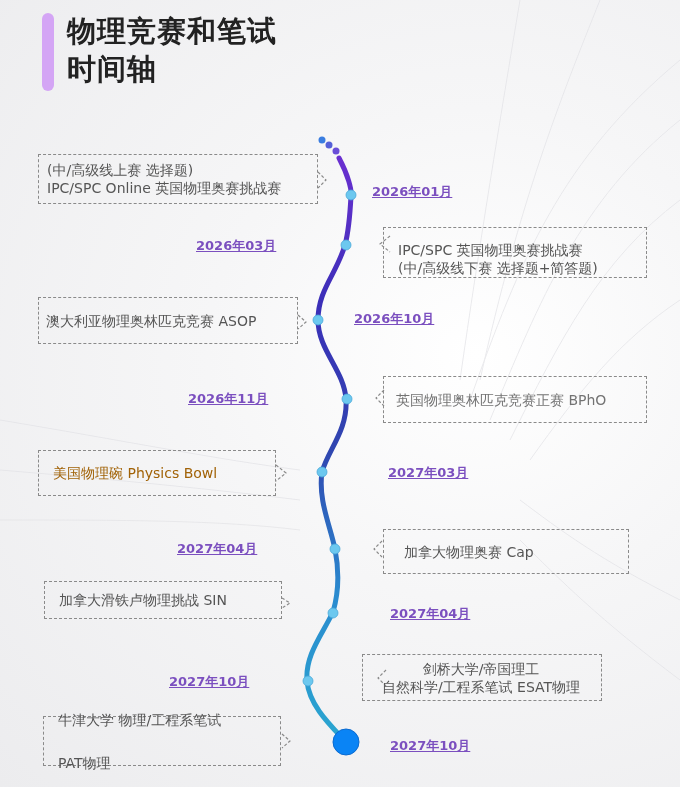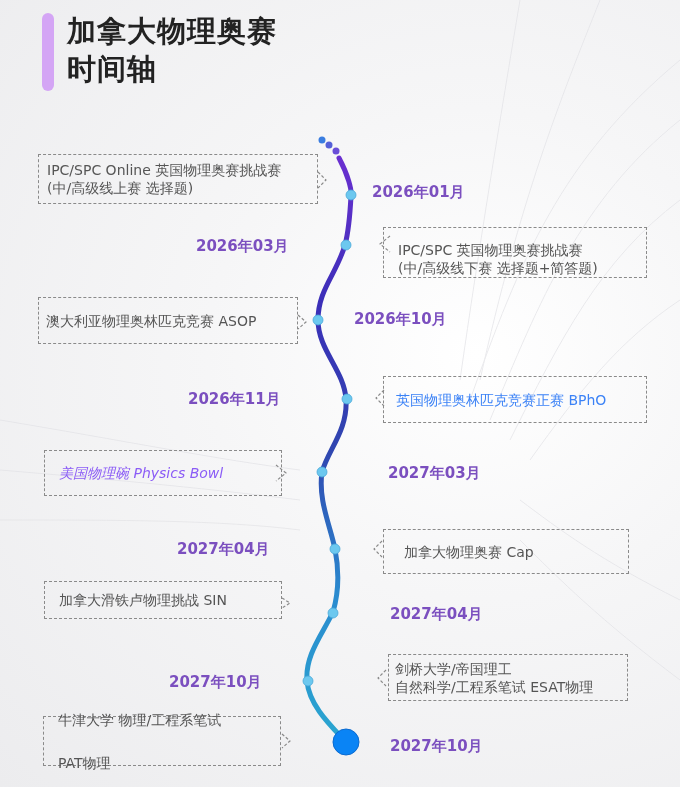--- a/index.html
+++ b/index.html
@@ -21,21 +21,21 @@
     .title span { display: block; }
     .timeline-svg { position: absolute; left: 0; top: 0; width: 680px; height: 787px; }
     .card {
       position: absolute; border: 1.5px dashed #8a8a8a; box-sizing: border-box;
       color: #555555; font-size: 14px; line-height: 18px;
       padding: 0 8px; display: flex; flex-direction: column; justify-content: center;
       background: transparent;
     }
     .card .line { display: block; white-space: nowrap; }
     .date {
-      position: absolute; font-size: 15px; font-weight: bold; white-space: nowrap;
+      position: absolute; font-size: 13px; font-weight: bold; white-space: nowrap; text-decoration: underline;
     }
   </style>
 </head>
 <body>
 
 <svg class="bg-lines" viewBox="0 0 680 787">
   <g stroke="#e2e2e6" stroke-width="1" fill="none" opacity="0.7">
     <path d="M680 60 C560 160 520 260 470 400"></path>
     <path d="M680 120 C580 200 540 300 490 420"></path>
     <path d="M680 200 C600 260 560 340 510 440"></path>
@@ -45,21 +45,21 @@
     <path d="M0 520 C120 520 220 520 300 530"></path>
     <path d="M680 600 C600 560 560 530 520 500"></path>
     <path d="M680 680 C600 620 560 580 520 540"></path>
     <path d="M600 0 C560 100 520 200 480 380"></path>
     <path d="M520 0 C500 120 480 240 460 380"></path>
   </g>
 </svg>
 
 <div class="title-bar" id="titleBar" style="background: rgb(212, 165, 245);"></div>
 <h1 class="title">
-  <span>加拿大物理奥赛</span>
+  <span>物理竞赛和笔试</span>
   <span>时间轴</span>
 </h1>
 
 <svg class="timeline-svg" viewBox="0 0 680 787">
   <defs>
     <linearGradient id="lineGrad" x1="0" y1="0" x2="0" y2="1">
       <stop offset="0%" stop-color="#6a2fd0"></stop>
       <stop offset="25%" stop-color="#3b2fb8"></stop>
       <stop offset="50%" stop-color="#3046b0"></stop>
       <stop offset="75%" stop-color="#2a8bcf"></stop>
@@ -98,57 +98,57 @@
     <path d="M384 390 L376 398 L384 406"></path>
     <path d="M276 465 L286 473 L276 481"></path>
     <path d="M382 541 L374 549 L382 557"></path>
     <path d="M282 598 L290 603 L282 608"></path>
     <path d="M386 670 L378 678 L386 686"></path>
     <path d="M282 734 L290 741 L282 748"></path>
   </g>
 </svg>
 
 <div class="card" style="left: 38px; top: 154px; width: 280px; height: 50px; border-color: rgb(138, 138, 138); color: rgb(85, 85, 85);">
+  <span class="line">(中/高级线上赛 选择题)</span>
   <span class="line">IPC/SPC Online 英国物理奥赛挑战赛</span>
-  <span class="line">(中/高级线上赛 选择题)</span>
 </div>
 <div class="date" style="left: 372px; top: 183px; color: rgb(123, 79, 191);">2026年01月</div>
 
 <div class="card" style="left: 383px; top: 227px; width: 264px; height: 51px; padding-left: 14px; border-color: rgb(138, 138, 138); color: rgb(85, 85, 85); justify-content: flex-end;">
   <span class="line">IPC/SPC 英国物理奥赛挑战赛</span>
   <span class="line">(中/高级线下赛 选择题+简答题)</span>
 </div>
 <div class="date" style="left: 196px; top: 237px; color: rgb(123, 79, 191);">2026年03月</div>
 
 <div class="card" style="left: 38px; top: 297px; width: 260px; height: 47px; padding-left: 7px; border-color: rgb(138, 138, 138); color: rgb(85, 85, 85);">
   <span class="line">澳大利亚物理奥林匹克竞赛 ASOP</span>
 </div>
 <div class="date" style="left: 354px; top: 310px; color: rgb(123, 79, 191); text-align: right;">2026年10月</div>
 
-<div class="card" style="left: 383px; top: 376px; width: 264px; height: 47px; padding-left: 12px; border-color: rgb(138, 138, 138); color: #3b82f6;">
+<div class="card" style="left: 383px; top: 376px; width: 264px; height: 47px; padding-left: 12px; border-color: rgb(138, 138, 138); color: #737373;">
   <span class="line">英国物理奥林匹克竞赛正赛 BPhO</span>
 </div>
 <div class="date" style="left: 188px; top: 390px; color: rgb(123, 79, 191);">2026年11月</div>
 
-<div class="card" style="left: 44px; top: 450px; width: 238px; height: 46px; padding-left: 14px; border-color: rgb(138, 138, 138); color: #8b5cf6; font-style: italic;">
+<div class="card" style="left: 38px; top: 450px; width: 238px; height: 46px; padding-left: 14px; border-color: rgb(138, 138, 138); color: #a16207;">
   <span class="line">美国物理碗 Physics Bowl</span>
 </div>
 <div class="date" style="left: 388px; top: 464px; color: rgb(123, 79, 191);">2027年03月</div>
 
 <div class="card" style="left: 383px; top: 529px; width: 246px; height: 45px; padding-left: 20px; border-color: rgb(138, 138, 138); color: rgb(85, 85, 85);">
   <span class="line">加拿大物理奥赛 Cap</span>
 </div>
 <div class="date" style="left: 177px; top: 540px; color: rgb(123, 79, 191);">2027年04月</div>
 
 <div class="card" style="left: 44px; top: 581px; width: 238px; height: 38px; padding-left: 14px; border-color: rgb(138, 138, 138); color: rgb(85, 85, 85);">
   <span class="line">加拿大滑铁卢物理挑战 SIN</span>
 </div>
 <div class="date" style="left: 390px; top: 605px; color: rgb(123, 79, 191);">2027年04月</div>
 
-<div class="card" style="left: 388px; top: 654px; width: 240px; height: 47px; padding-left: 6px; border-color: rgb(138, 138, 138); color: rgb(85, 85, 85);">
+<div class="card" style="left: 362px; top: 654px; width: 240px; height: 47px; padding-left: 6px; border-color: rgb(138, 138, 138); color: rgb(85, 85, 85); text-align: center;">
   <span class="line">剑桥大学/帝国理工</span>
   <span class="line">自然科学/工程系笔试 ESAT物理</span>
 </div>
 <div class="date" style="left: 169px; top: 673px; color: rgb(123, 79, 191);">2027年10月</div>
 
 <div class="card" style="left: 43px; top: 716px; width: 238px; height: 50px; padding-left: 14px; border-color: rgb(138, 138, 138); color: rgb(85, 85, 85); gap: 25px;">
   <span class="line">牛津大学 物理/工程系笔试</span>
   <span class="line">PAT物理</span>
 </div>
 <div class="date" style="left: 390px; top: 737px; color: rgb(123, 79, 191);">2027年10月</div>

